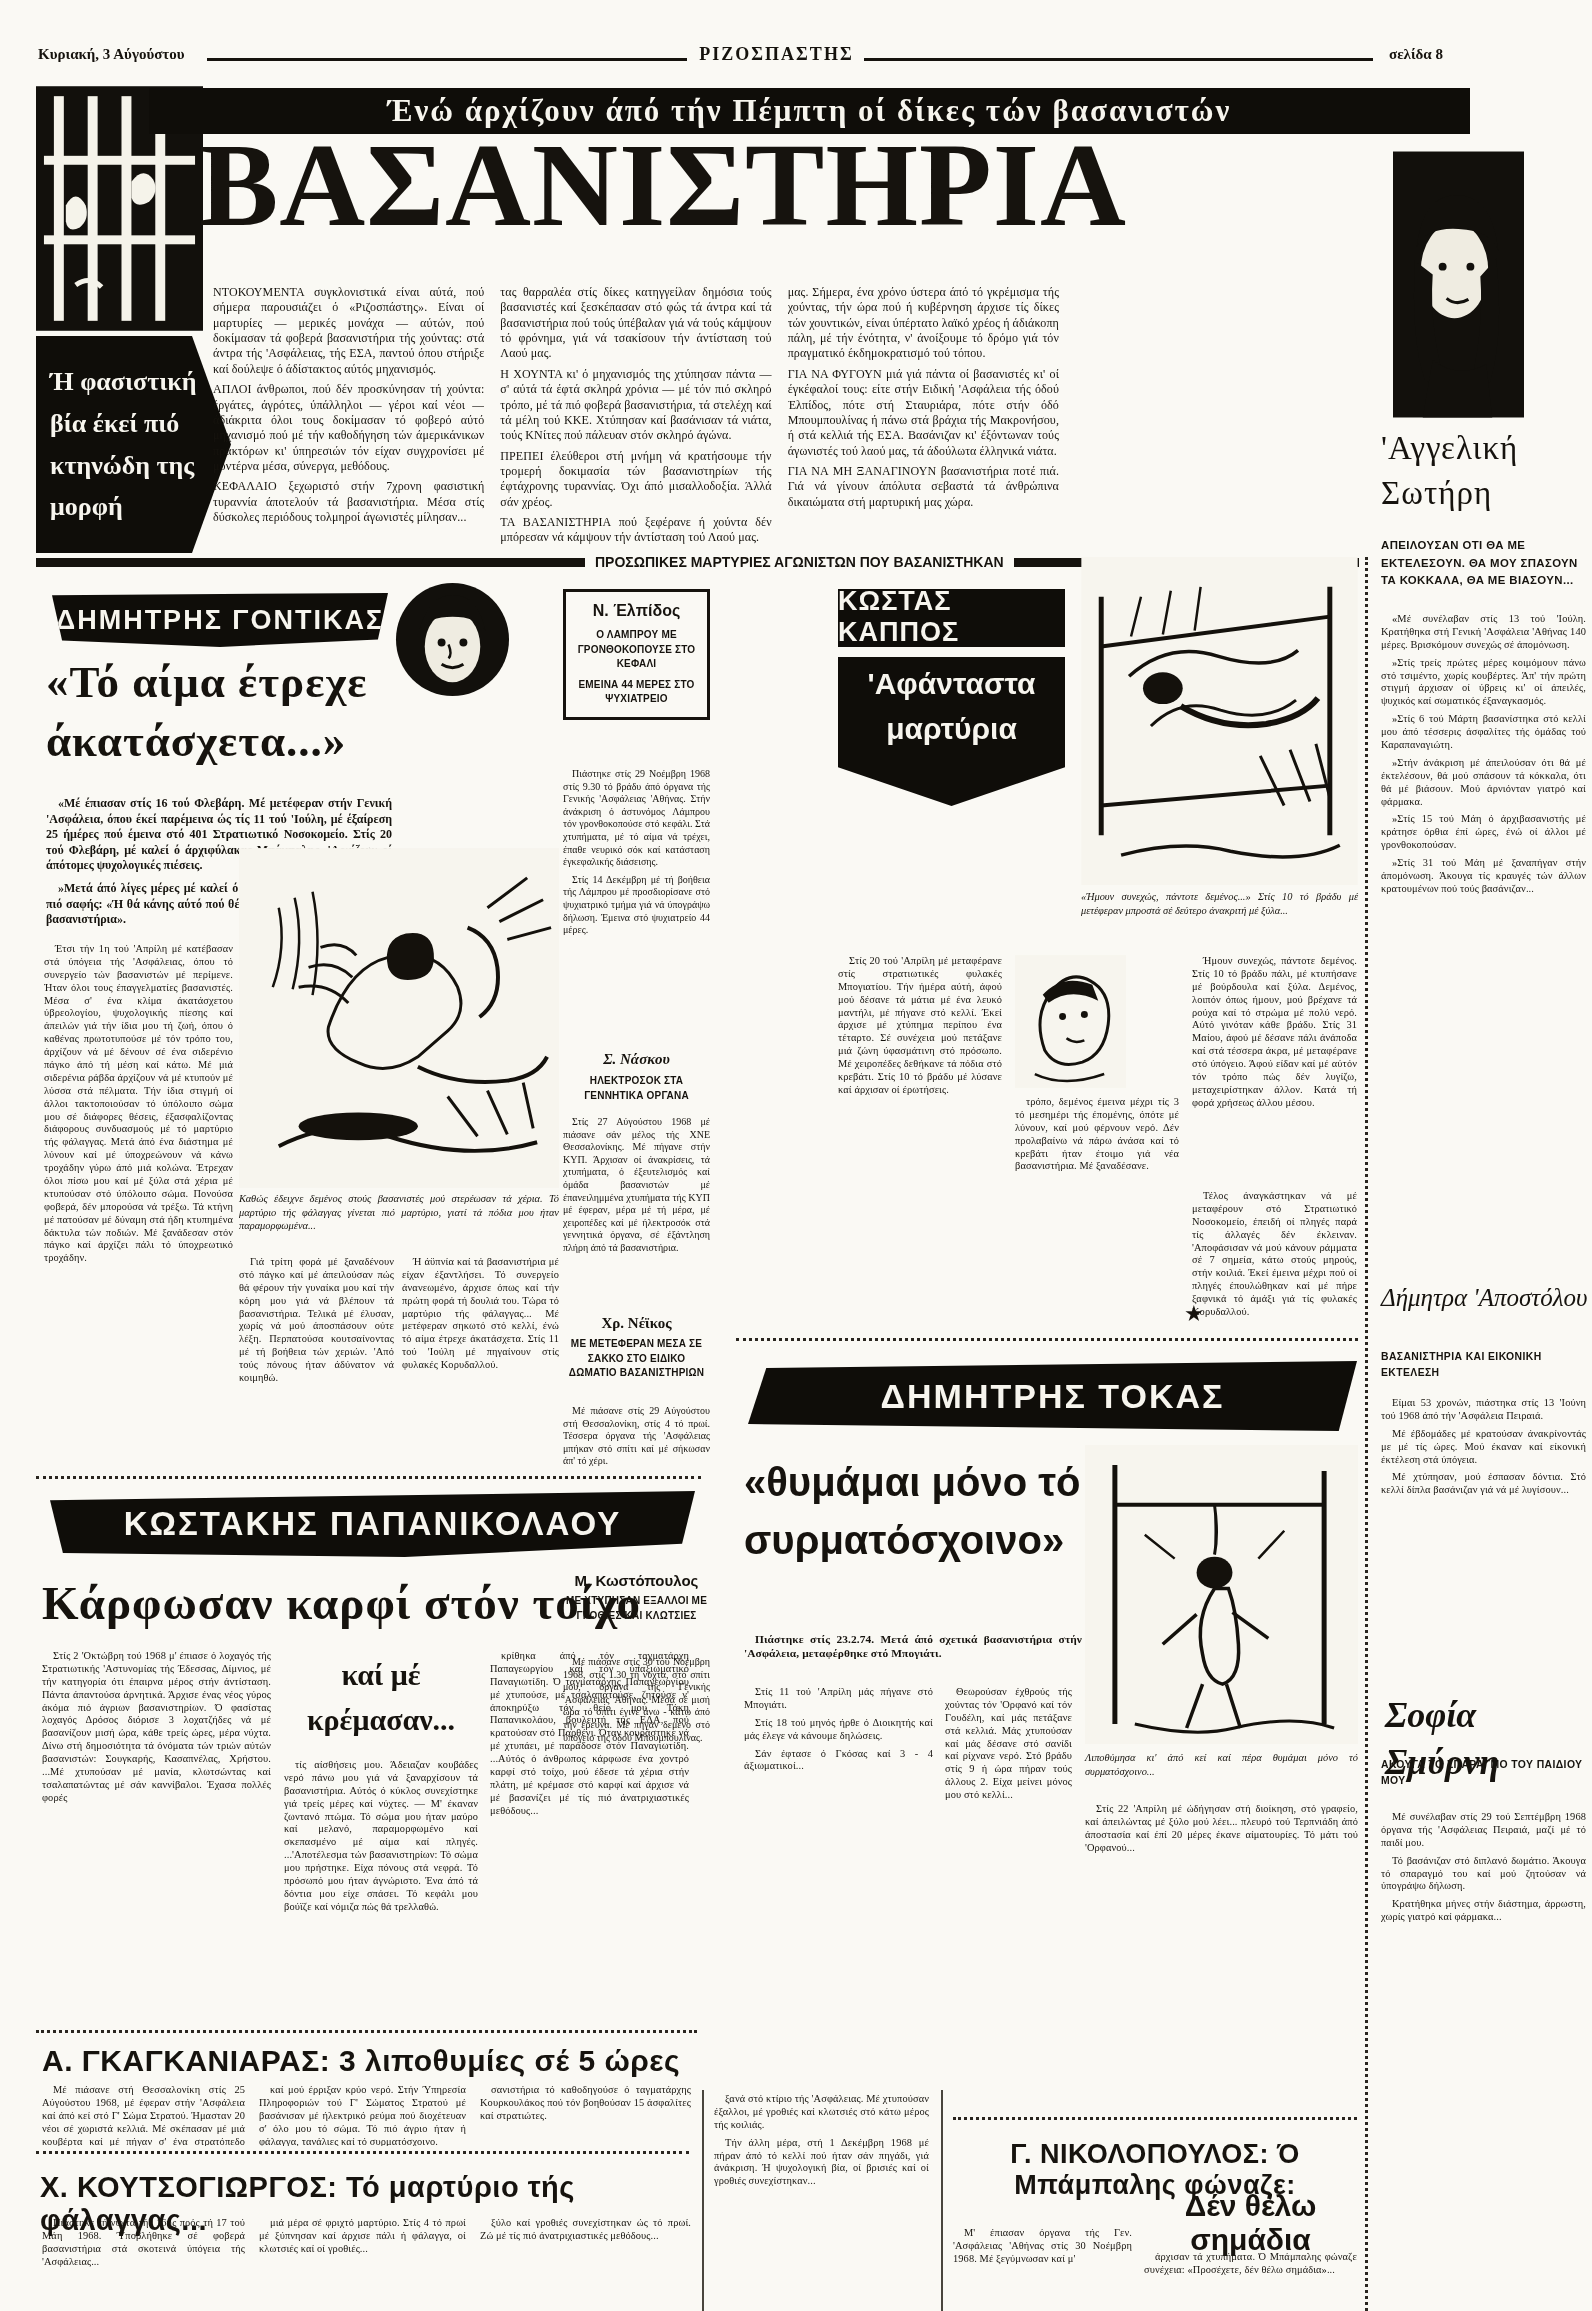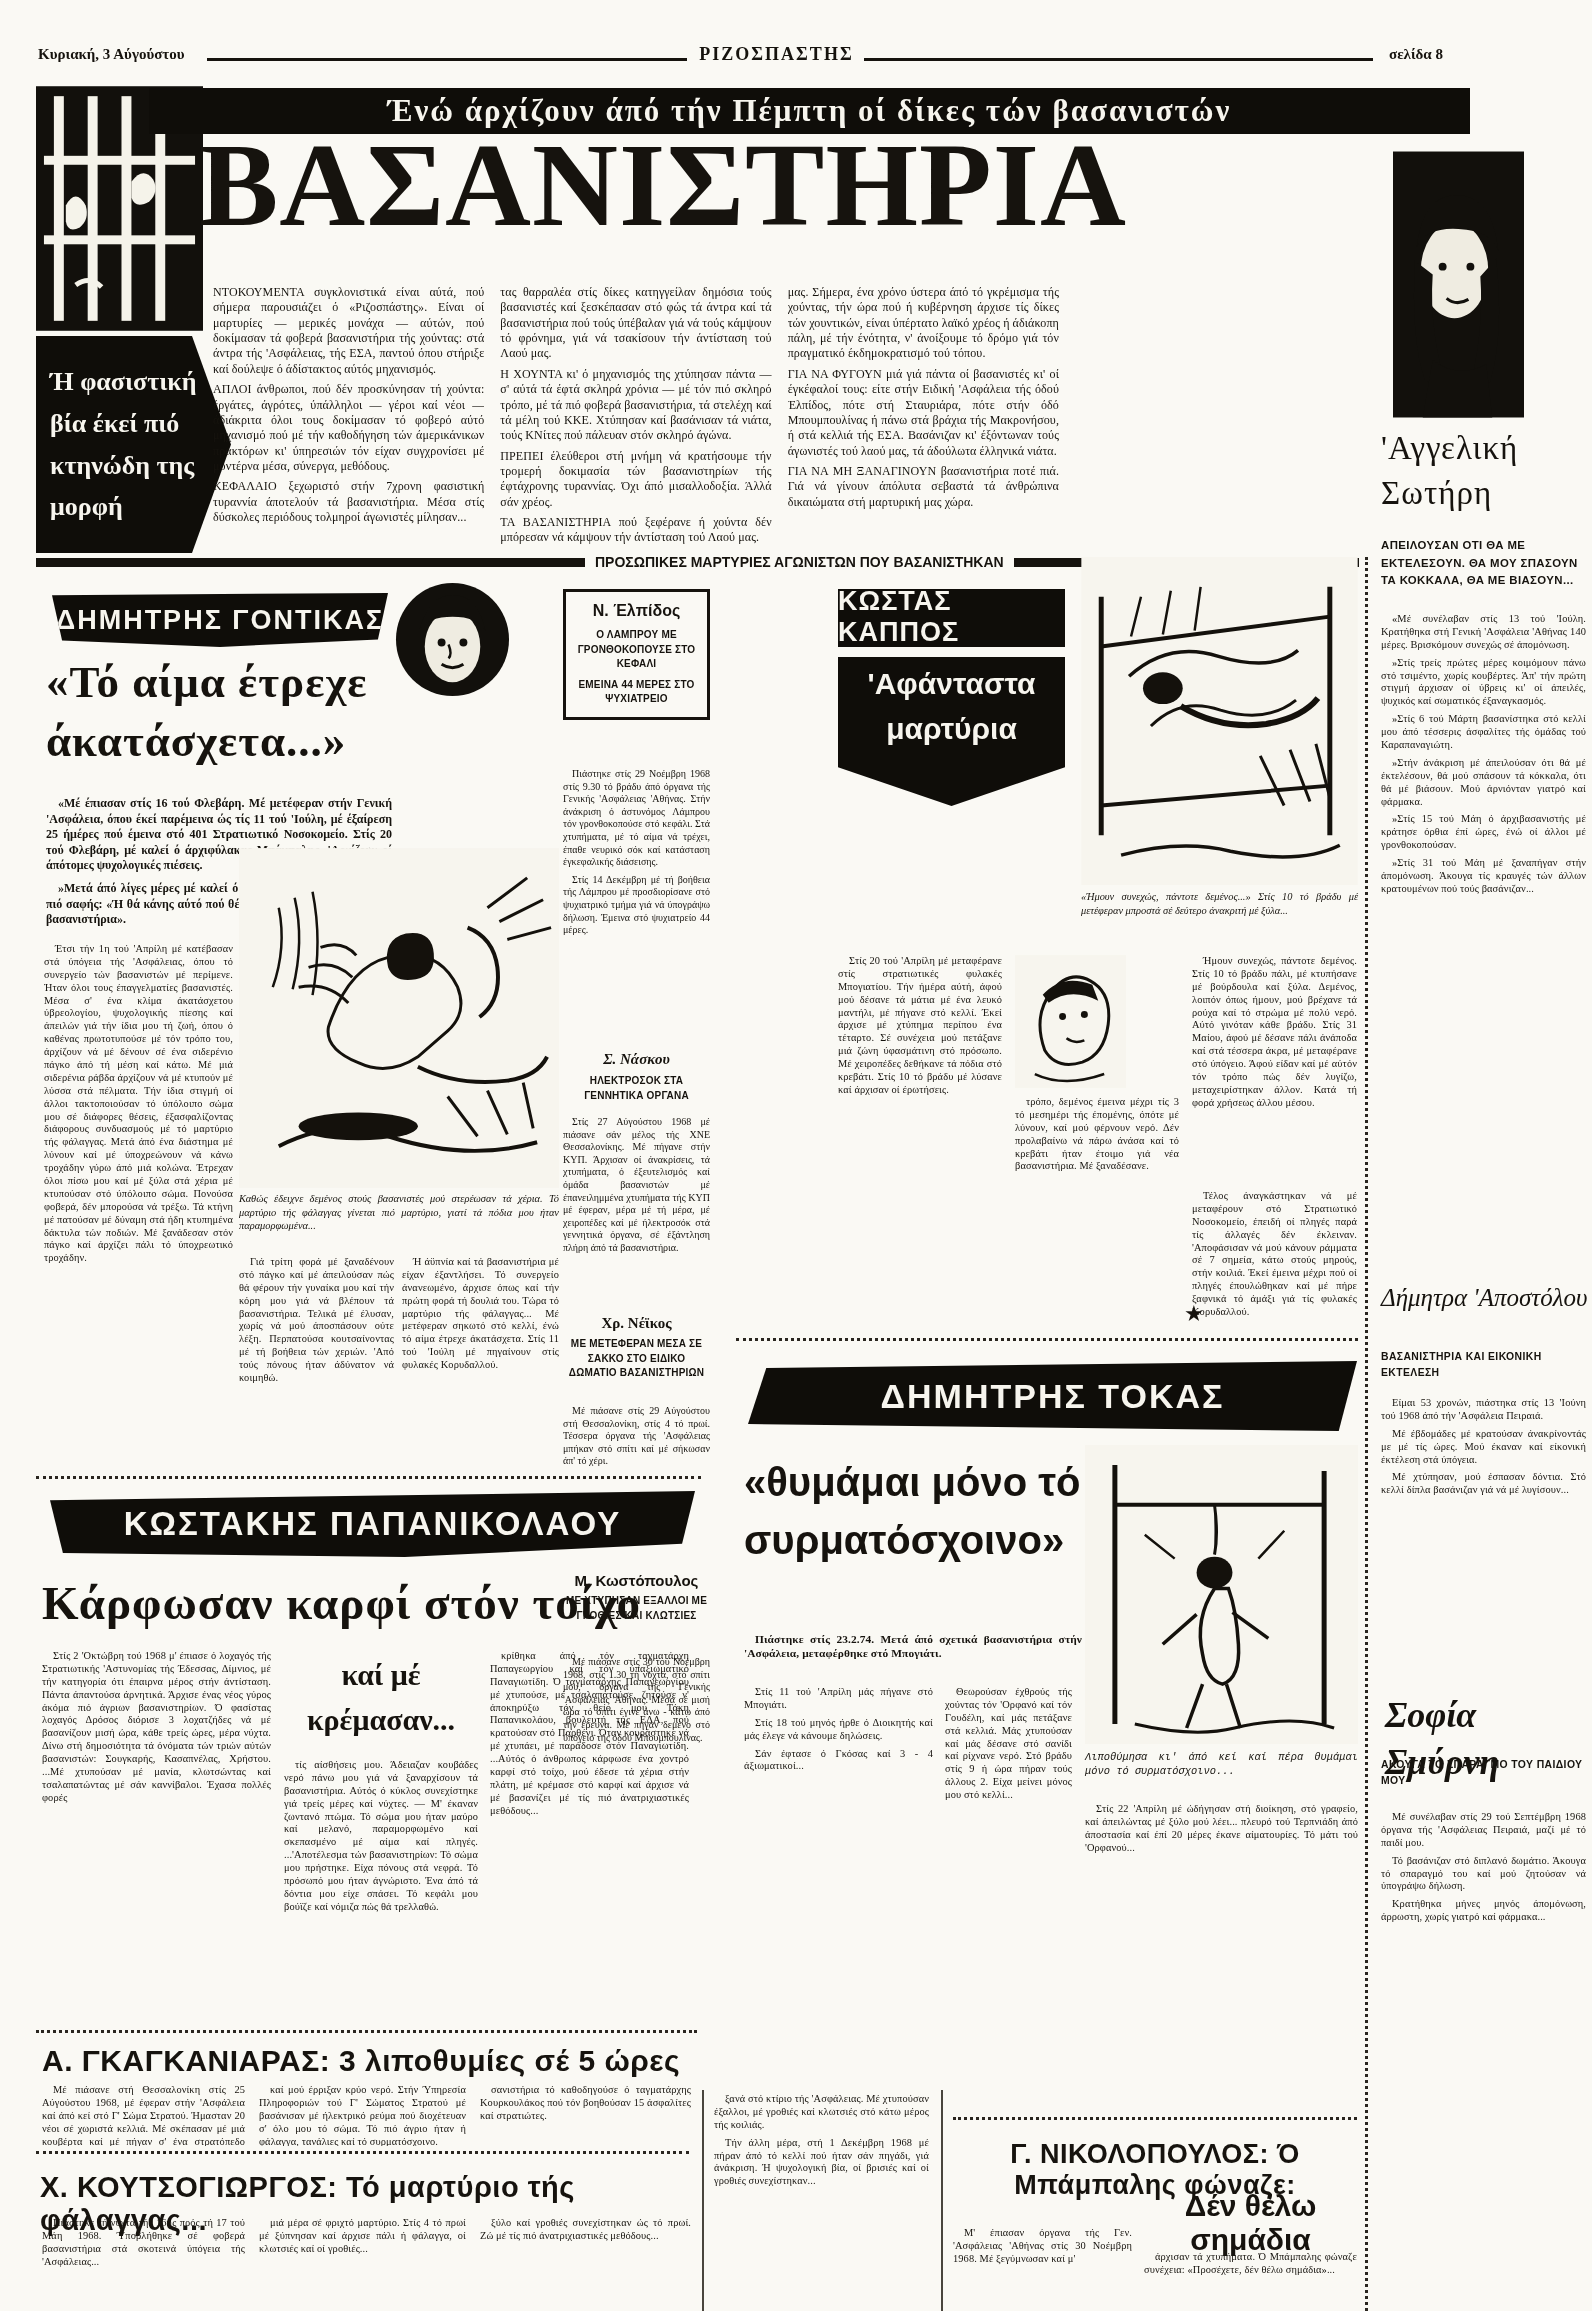--- a/index.html
+++ b/index.html
@@ -270,21 +270,21 @@
       <path d="M30 60 h210" stroke="#14110c" stroke-width="4"></path>
       <path d="M130 60 q4 30 0 50" stroke="#14110c" stroke-width="3"></path>
       <ellipse cx="130" cy="128" rx="18" ry="16" fill="#14110c"></ellipse>
       <path d="M130 144 q-20 30 -12 66 q4 26 20 30 q18 -6 16 -40 q-2 -34 -10 -56z" fill="none" stroke="#14110c" stroke-width="3.5"></path>
       <path d="M112 170 l-34 30 M148 168 l36 26" stroke="#14110c" stroke-width="3.5"></path>
       <path d="M118 240 l-16 44 M142 240 l14 44" stroke="#14110c" stroke-width="3.5"></path>
       <path d="M50 280 q60 14 100 4 q60 -14 100 0" stroke="#14110c" stroke-width="3" fill="none"></path>
       <path d="M60 90 l30 24 M200 86 l-26 28" stroke="#14110c" stroke-width="2.5"></path>
     </svg>
   </div>
-  <div class="abs caption" style="left:1085px;top:1751px;width:273px;height:44px;font-family:Liberation Mono, monospace;">Λιποθύμησα κι' άπό κεί καί πέρα θυμάμαι μόνο τό συρματόσχοινο...</div>
+  <div class="abs caption" style="left:1085px;top:1751px;width:273px;height:44px;">Λιποθύμησα κι' άπό κεί καί πέρα θυμάμαι μόνο τό συρματόσχοινο...</div>
   <div class="abs jtext" style="left:744px;top:1632px;width:338px;height:46px;font-size:11.4px;font-weight:bold;">
     <p>Πιάστηκε στίς 23.2.74. Μετά άπό σχετικά βασανιστήρια στήν 'Ασφάλεια, μεταφέρθηκε στό Μπογιάτι.</p>
   </div>
   <div class="abs jtext" style="left:744px;top:1686px;width:189px;height:338px;">
     <p>Στίς 11 τού 'Απρίλη μάς πήγανε στό Μπογιάτι.</p>
     <p>Στίς 18 τού μηνός ήρθε ό Διοικητής καί μάς έλεγε νά κάνουμε δηλώσεις.</p>
     <p>Σάν έφτασε ό Γκόσας καί 3 - 4 άξιωματικοί...</p>
   </div>
   <div class="abs jtext" style="left:945px;top:1686px;width:127px;height:338px;">
     <p>Θεωρούσαν έχθρούς τής χούντας τόν 'Ορφανό καί τόν Γουδέλη, καί μάς πετάξανε στά κελλιά. Μάς χτυπούσαν καί μάς δέσανε στό σανίδι καί ρίχνανε νερό. Στό βράδυ στίς 9 ή ώρα πήραν τούς άλλους 2. Είχα μείνει μόνος μου στό κελλί...</p>
@@ -366,17 +366,17 @@
     <p>Είμαι 53 χρονών, πιάστηκα στίς 13 'Ιούνη τού 1968 άπό τήν 'Ασφάλεια Πειραιά.</p>
     <p>Μέ έβδομάδες μέ κρατούσαν άνακρίνοντάς με μέ τίς ώρες. Μού έκαναν καί είκονική έκτέλεση στά ύπόγεια.</p>
     <p>Μέ χτύπησαν, μού έσπασαν δόντια. Στό κελλί δίπλα βασάνιζαν γιά νά μέ λυγίσουν...</p>
   </div>
 
   <div class="abs" style="left:1385px;top:1692px;width:205px;font-size:36px;font-style:italic;line-height:1.3;font-weight:bold;">Σοφία Σμύρνη</div>
   <div class="abs capshead" style="left:1381px;top:1757px;width:205px;font-size:10.4px;">ΑΚΟΥΓΑ ΤΟ ΣΠΑΡΑΓΜΟ ΤΟΥ ΠΑΙΔΙΟΥ ΜΟΥ</div>
   <div class="abs jtext" style="left:1381px;top:1811px;width:205px;height:488px;">
     <p>Μέ συνέλαβαν στίς 29 τού Σεπτέμβρη 1968 όργανα τής 'Ασφάλειας Πειραιά, μαζί μέ τό παιδί μου.</p>
     <p>Τό βασάνιζαν στό διπλανό δωμάτιο. Άκουγα τό σπαραγμό του καί μού ζητούσαν νά ύπογράψω δήλωση.</p>
-    <p>Κρατήθηκα μήνες μηνός άπομόνωση, άρρωστη, χωρίς γιατρό καί φάρμακα...</p>
+    <p>Κρατήθηκα μήνες στήν διάστημα, άρρωστη, χωρίς γιατρό καί φάρμακα...</p>
   </div>
 
 </div>
 
 
 </body></html>

